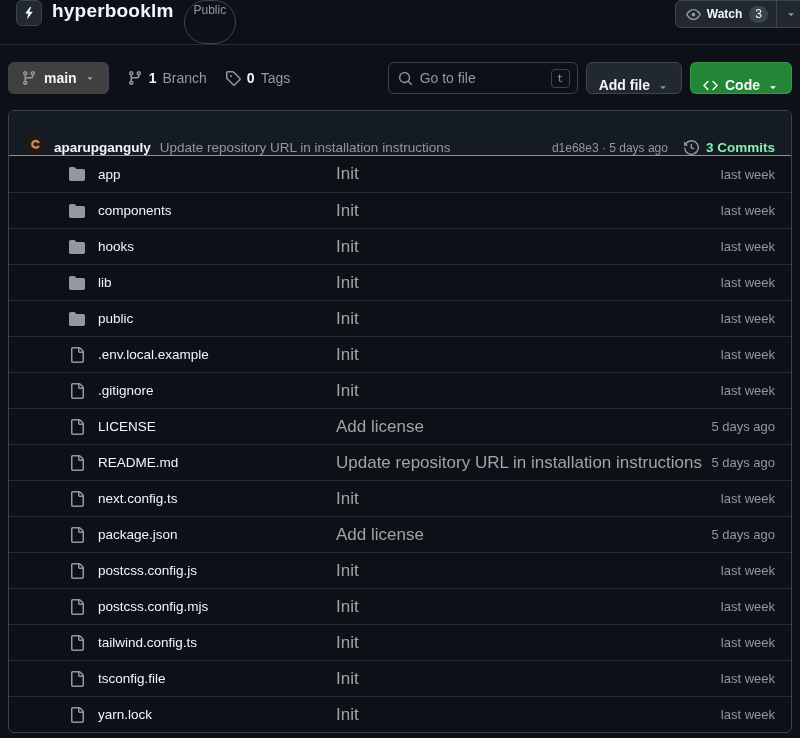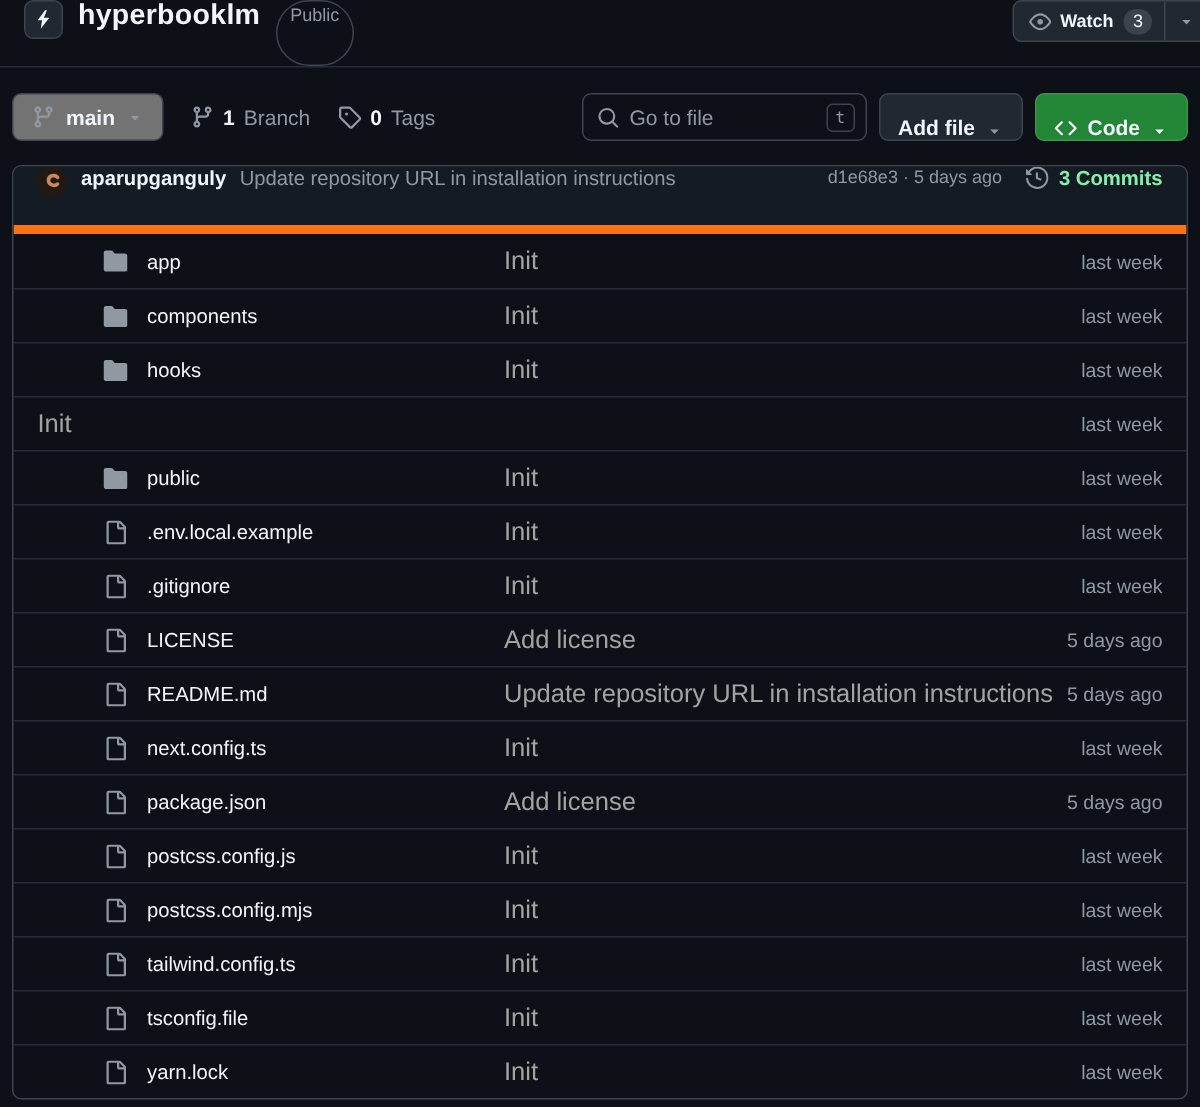--- a/index.html
+++ b/index.html
@@ -43,21 +43,21 @@
   .watch-caret {
     align-self: stretch; display: flex; align-items: center;
     border-left: 1px solid #3d444d; margin-left: 8px; padding: 0 8px; color: #9198a1;
   }
 
   
   .toolbar { display: flex; align-items: center; margin: 17px 8px 16px; height: 32px; }
   .branch-btn {
     display: flex; align-items: center; gap: 7px;
     height: 32px; padding: 0 12px;
-    background: #737373; border: 1px solid #3d444d; border-radius: 6px;
+    background: #404040; border: 1px solid #3d444d; border-radius: 6px;
     font-size: 14px; font-weight: 600; color: #f0f6fc; cursor: pointer;
   }
   .branch-btn .ico, .stat .ico { display: flex; color: #9198a1; }
   .caret { color: #9198a1; display: flex; }
   .stats { display: flex; align-items: center; gap: 18px; margin-left: 18px; }
   .stat { display: flex; align-items: center; gap: 6px; font-size: 14px; color: #9198a1; cursor: pointer; }
   .stat b { color: #f0f6fc; font-weight: 700; }
 
   .toolbar-right { margin-left: auto; display: flex; align-items: center; gap: 8px; }
   .search-box {
@@ -86,22 +86,22 @@
   .btn-green .ico { display: flex; color: #fff; }
   .btn-green .caret { color: #fff; }
 
   
   .file-table {
     margin: 0 8px; border: 1px solid #3d444d; border-radius: 6px;
     overflow: hidden; background: #0d1117;
   }
   .commit-bar {
     background: #151b23; height: 45px;
-    display: flex; align-items: flex-start; padding: 0 16px;
-    border-bottom: 6px solid #f97316;
+    display: flex; align-items: flex-end; padding: 0 16px;
+    border-bottom: 1px solid #f97316;
   }
   .avatar { width: 20px; height: 20px; border-radius: 50%; flex: none; overflow: hidden; cursor: pointer; }
   .commit-author { font-size: 13.5px; font-weight: 700; margin-left: 9px; white-space: nowrap; cursor: pointer; }
   .commit-msg {
     color: #9198a1; font-size: 13.5px; margin-left: 9px;
     white-space: nowrap; overflow: hidden; text-overflow: ellipsis; flex: 1; min-width: 0; cursor: pointer;
   }
   .commit-meta { color: #9198a1; font-size: 12px; margin-left: 10px; white-space: nowrap; cursor: pointer; }
   .commits-link { display: flex; align-items: center; gap: 7px; margin-left: 16px; white-space: nowrap; cursor: pointer; }
   .commits-link .ico { display: flex; color: #9198a1; }
@@ -283,20 +283,29 @@
               </svg>
             </span>
 
             <span class="file-name">hooks</span>
           </span>
           <span class="msg-cell">Init</span>
           <span class="date-cell">last week</span>
         </div>
 
         <div class="file-row type-folder">
+          <span class="name-cell">
+            <span class="ico folder-icon">
+              <svg width="16" height="16" viewBox="0 0 16 16" fill="currentColor">
+                <path d="M1.75 1A1.75 1.75 0 0 0 0 2.75v10.5C0 14.216.784 15 1.75 15h12.5A1.75 1.75 0 0 0 16 13.25v-8.5A1.75 1.75 0 0 0 14.25 3H7.5a.25.25 0 0 1-.2-.1l-.9-1.2C6.07 1.26 5.55 1 5 1H1.75Z"></path>
+              </svg>
+            </span>
+
+            <span class="file-name">lib</span>
+          </span>
           <span class="msg-cell">Init</span>
           <span class="date-cell">last week</span>
         </div>
 
         <div class="file-row type-folder">
           <span class="name-cell">
             <span class="ico folder-icon">
               <svg width="16" height="16" viewBox="0 0 16 16" fill="currentColor">
                 <path d="M1.75 1A1.75 1.75 0 0 0 0 2.75v10.5C0 14.216.784 15 1.75 15h12.5A1.75 1.75 0 0 0 16 13.25v-8.5A1.75 1.75 0 0 0 14.25 3H7.5a.25.25 0 0 1-.2-.1l-.9-1.2C6.07 1.26 5.55 1 5 1H1.75Z"></path>
               </svg>

